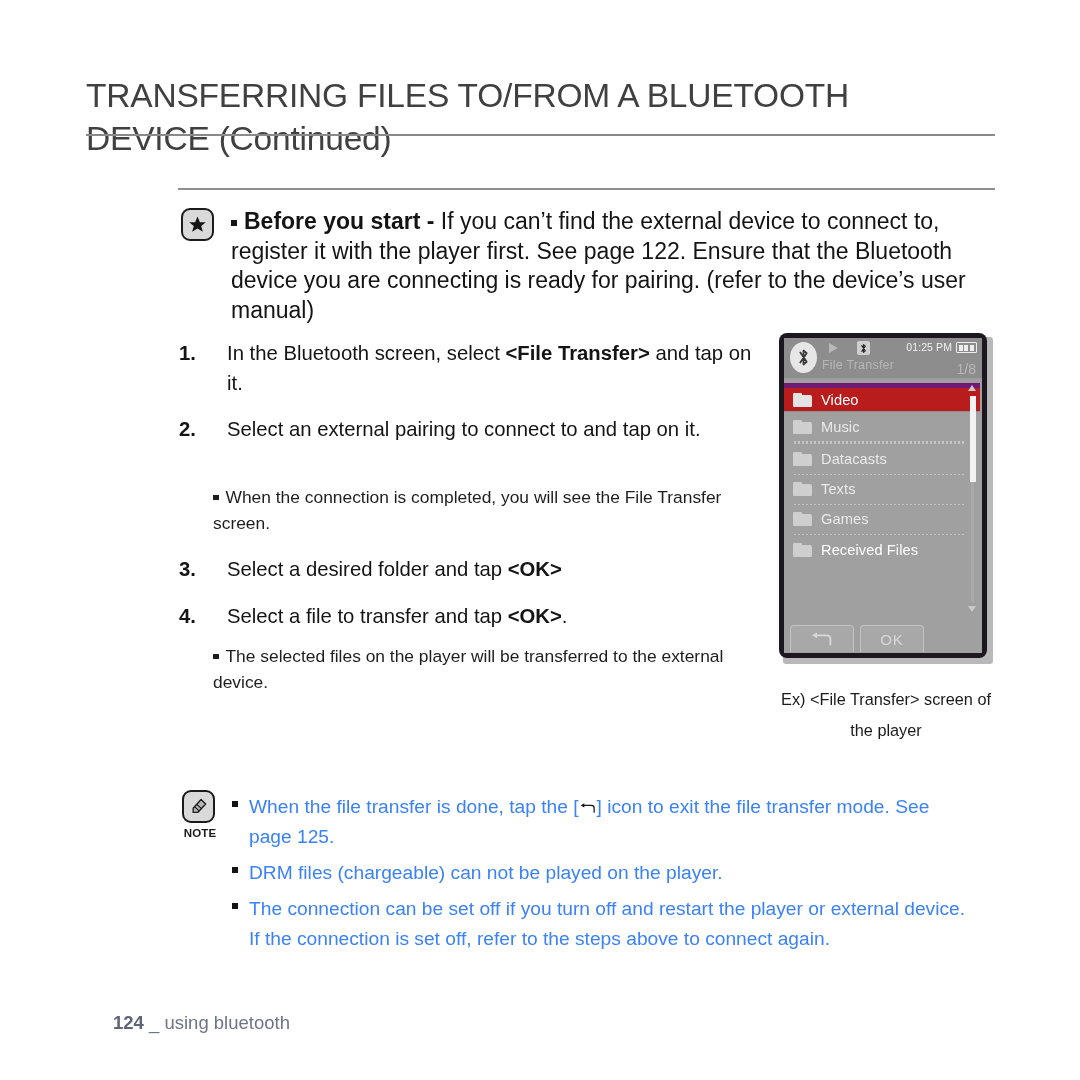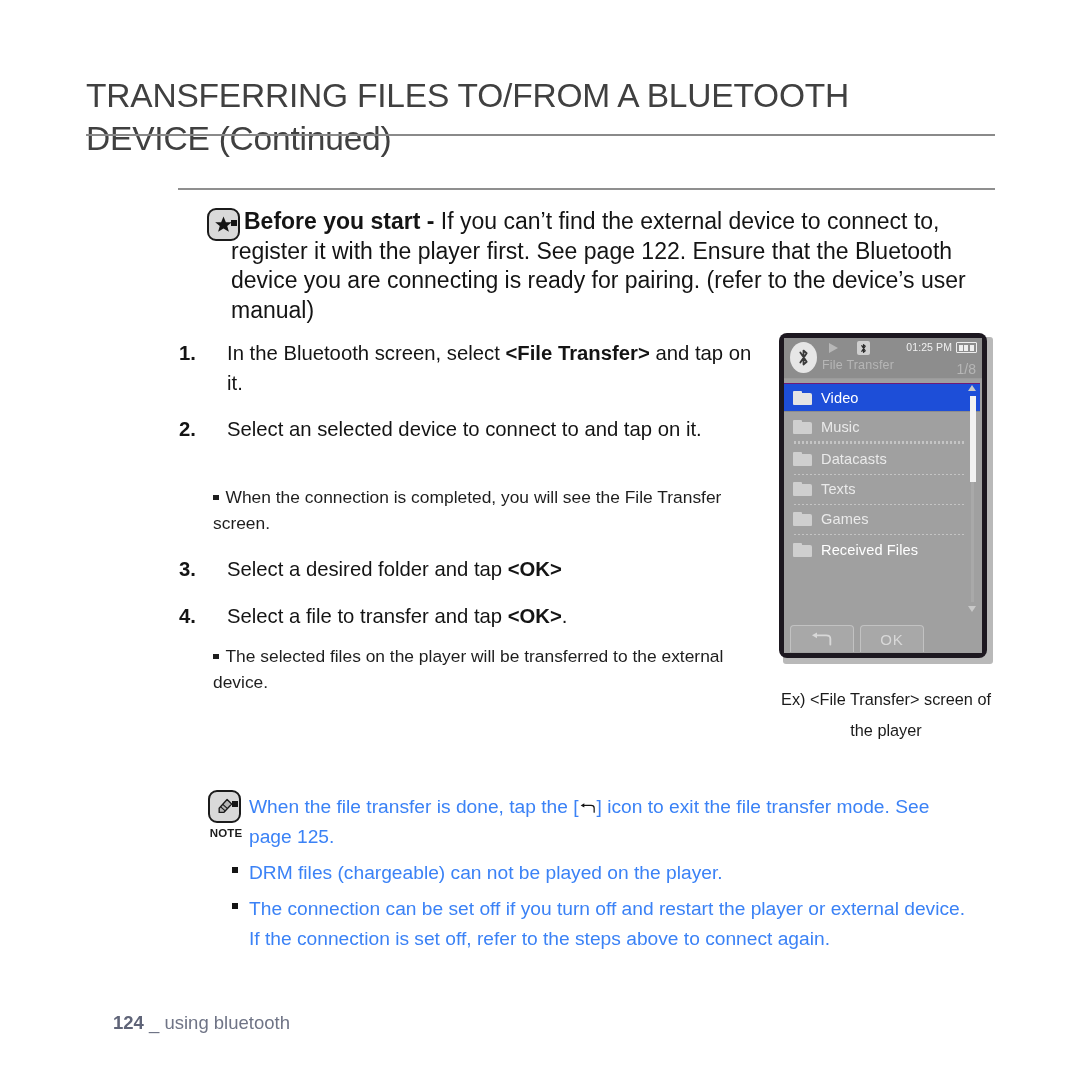--- a/index.html
+++ b/index.html
@@ -63,21 +63,20 @@
     width: 817px;
     height: 2px;
     background: #8f8f8f;
   }
 
   
   .icon-box {
     position: absolute;
     width: 35px;
     height: 35px;
-    margin-left: 26px;
   }
   .rounded-badge {
     width: 33px;
     height: 33px;
     border: 2.5px solid #1b1b1b;
     border-radius: 9px;
     background: #d9d9d9;
     box-sizing: border-box;
     display: flex;
     align-items: center;
@@ -318,23 +317,23 @@
   }
   .row {
     position: relative;
     height: 29.2px;
     display: flex;
     align-items: center;
     padding-left: 9px;
     box-sizing: border-box;
   }
   .row.sel {
-    background: #1d4ed8;
+    background: #b91c1c;
     margin-right: 2px;
-    border-top: 1px solid #701a75;
+    border-top: 5px solid #701a75;
     border-bottom: 1px solid #8d8d8d;
   }
   .row .folder {
     width: 19px;
     height: 14px;
     margin-right: 9px;
     position: relative;
     flex: 0 0 auto;
   }
   .row .folder::before {
@@ -473,21 +472,21 @@
     <span>If you can’t find the external device to connect to, register it with the player first. See page 122. Ensure that the Bluetooth device you are connecting is ready for pairing. (refer to the device’s user manual)</span>
   </div>
 
   <div class="step" id="step1">
     <span class="num">1.</span>
     <span class="body"><span>In the Bluetooth screen, select </span><span class="bold">&lt;File Transfer&gt;</span><span> and tap on it.</span></span>
   </div>
 
   <div class="step" id="step2">
     <span class="num">2.</span>
-    <span class="body"><span>Select an selected device to connect to and tap on it.</span></span>
+    <span class="body"><span>Select an external pairing to connect to and tap on it.</span></span>
   </div>
 
   <div class="subnote" id="sub2">
     <span class="sq"></span><span class="txt">When the connection is completed, you will see the File Transfer screen.</span>
   </div>
 
   <div class="step" id="step3">
     <span class="num">3.</span>
     <span class="body"><span>Select a desired folder and tap </span><span class="bold">&lt;OK&gt;</span><span></span></span>
   </div>

